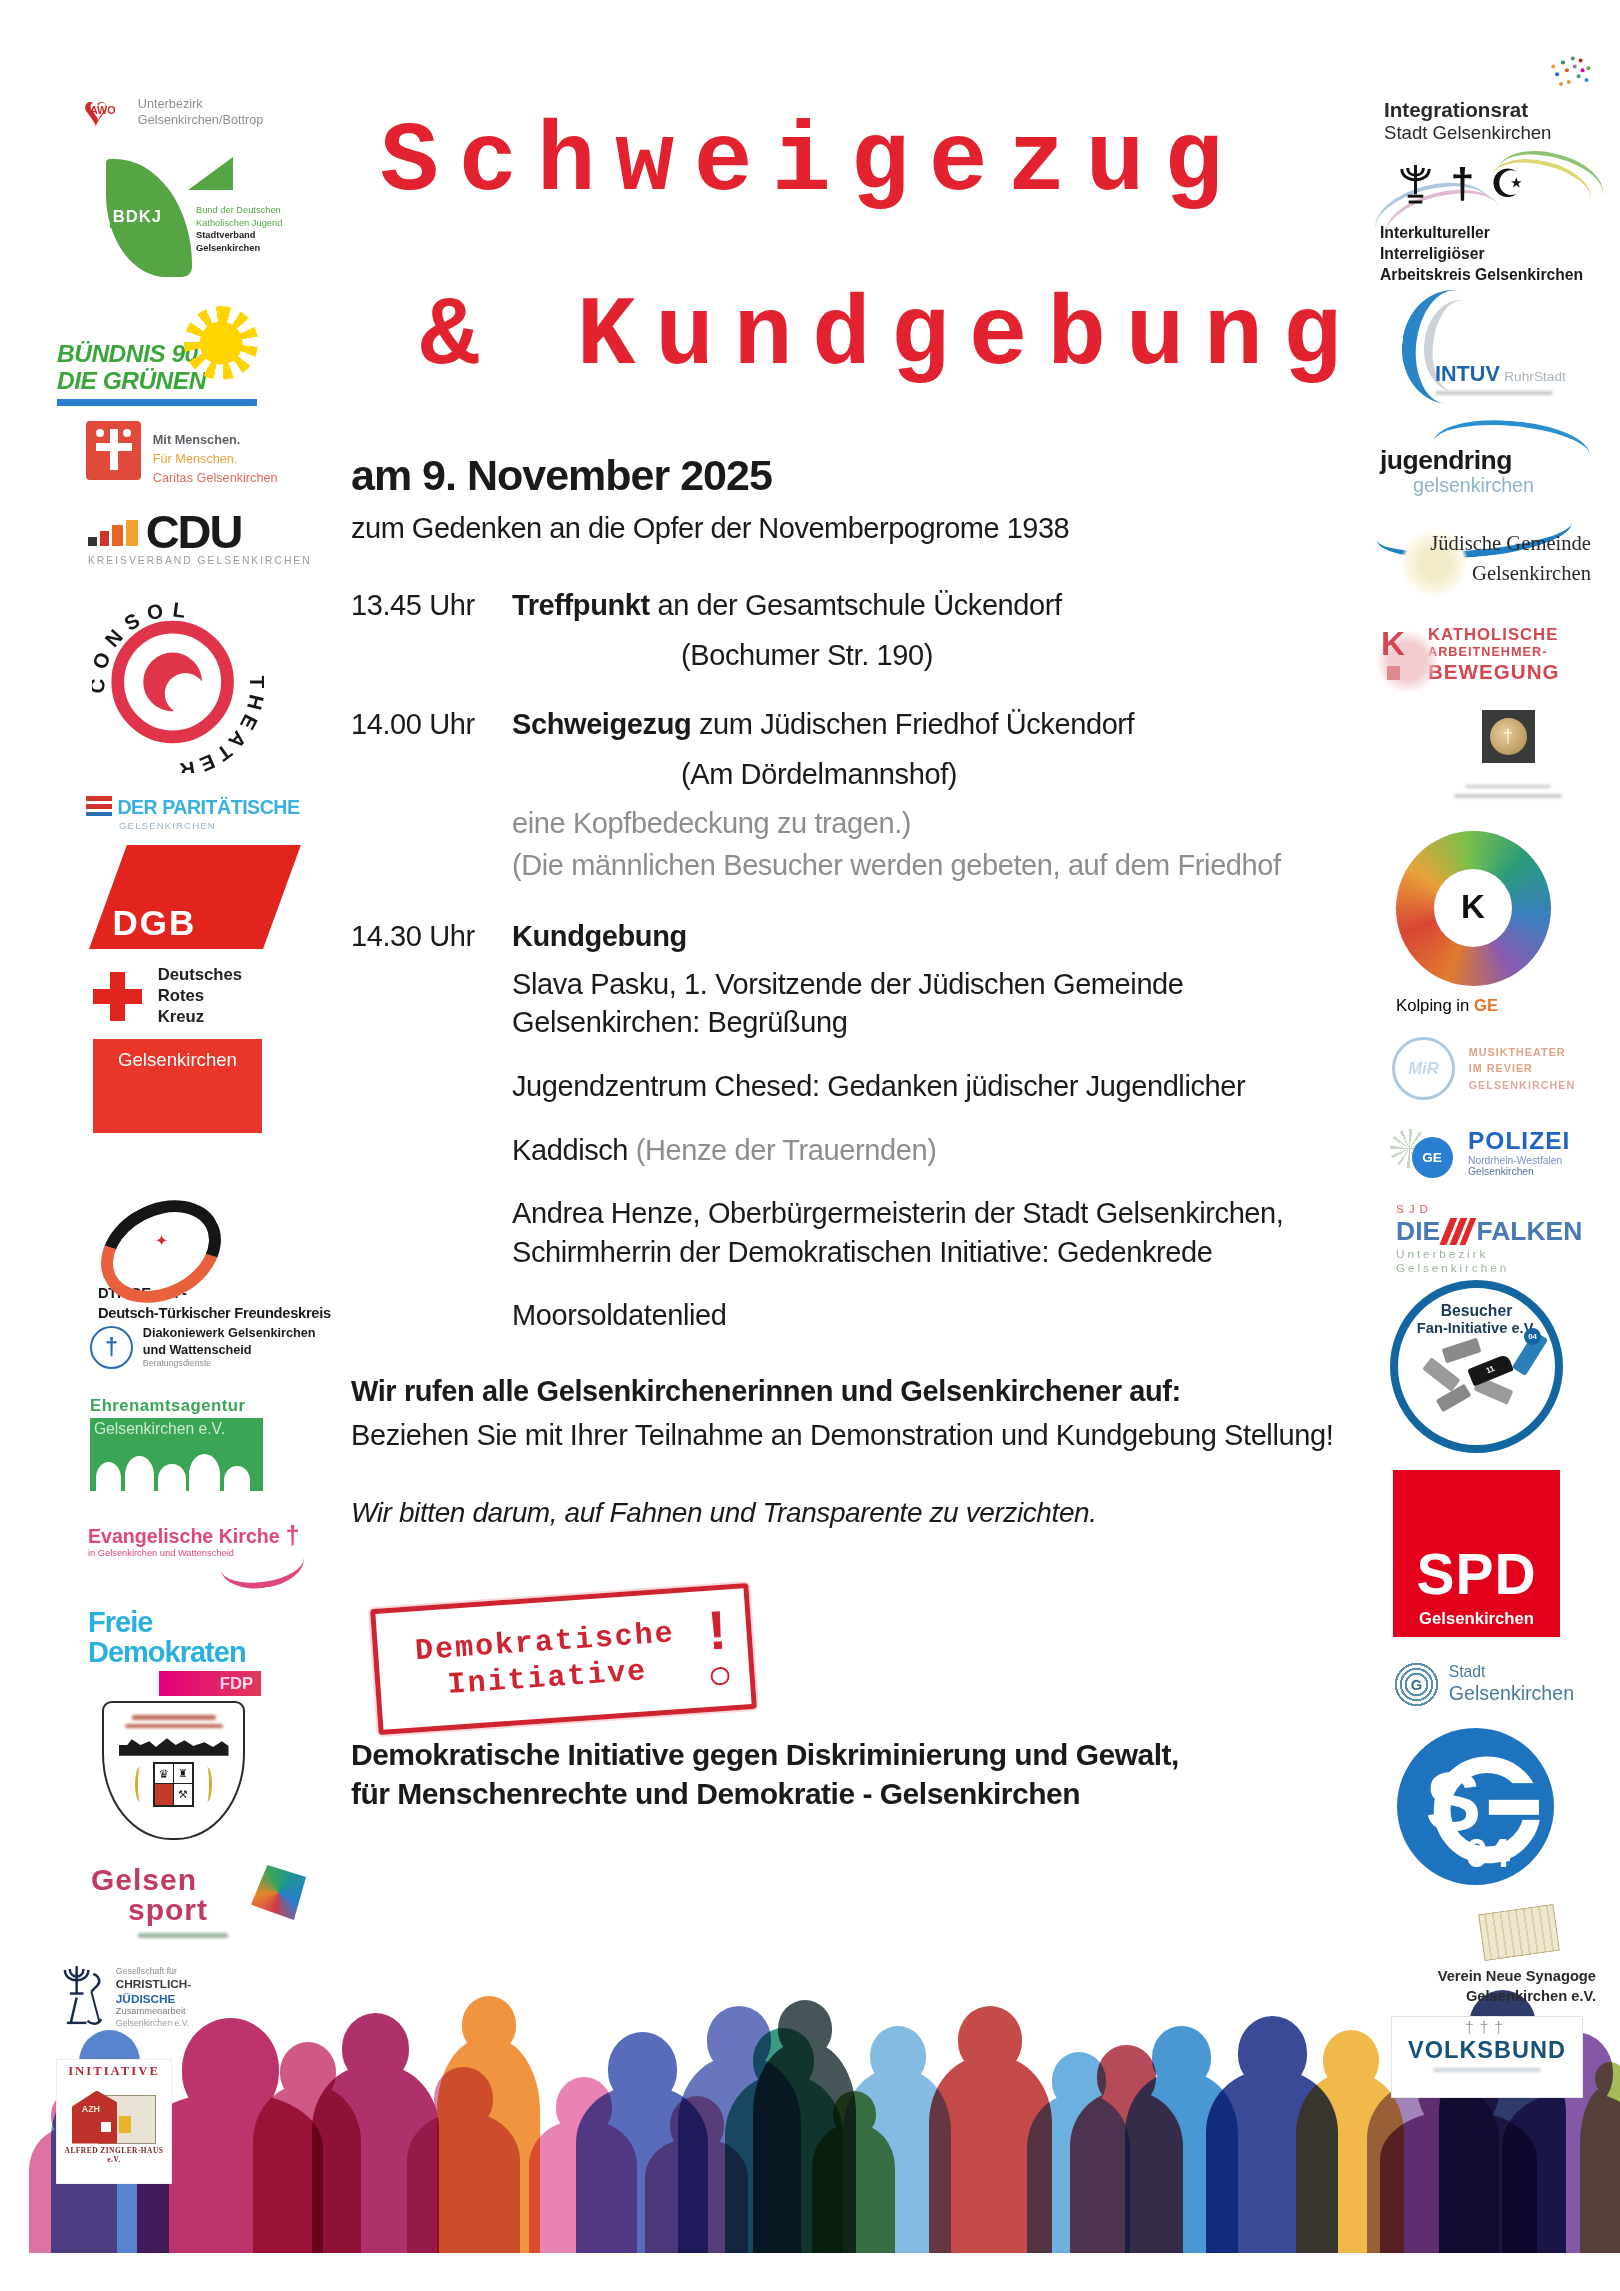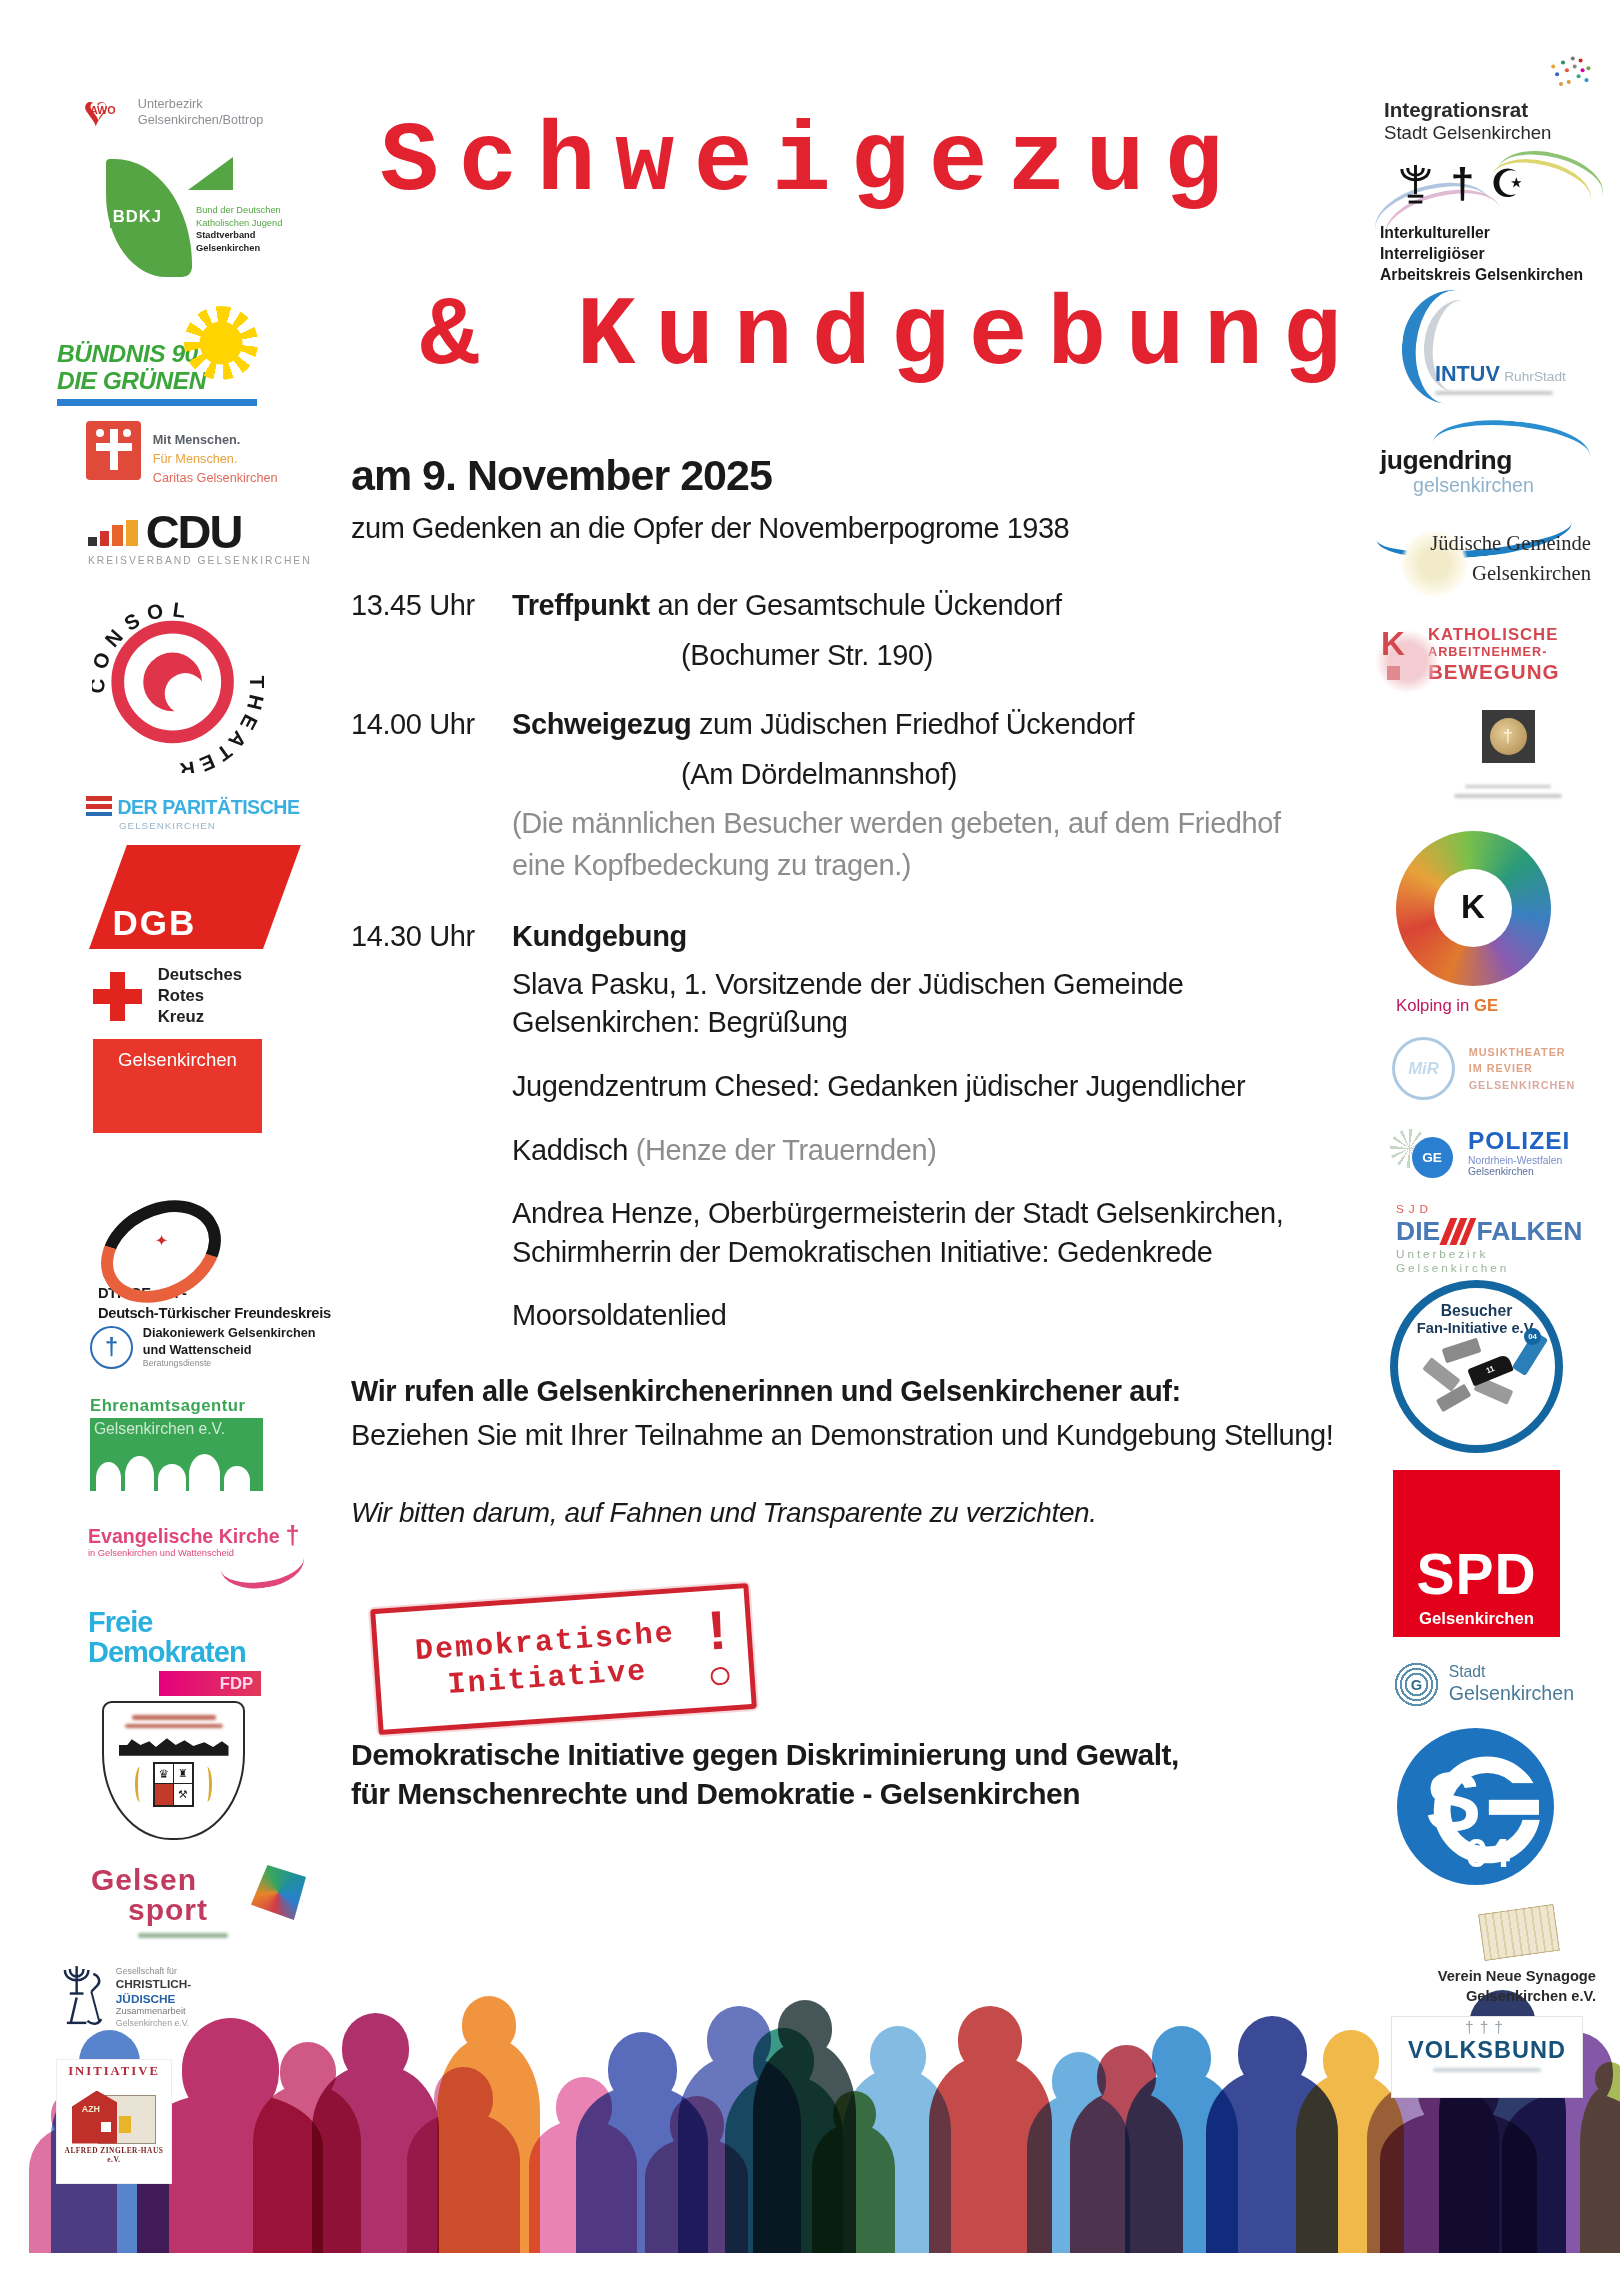--- a/index.html
+++ b/index.html
@@ -64,22 +64,22 @@
         <span class="slead">Treffpunkt</span><span> an der Gesamtschule Ückendorf</span>
         <div class="ind">(Bochumer Str. 190)</div>
       </div>
     </div>
     <div class="srow">
       <div class="stime">14.00 Uhr</div>
       <div class="scontent">
         <span class="slead">Schweigezug</span><span> zum Jüdischen Friedhof Ückendorf</span>
         <div class="ind">(Am Dördelmannshof)</div>
         <div class="note">
+          <div>eine Kopfbedeckung zu tragen.)</div>
           <div>(Die männlichen Besucher werden gebeten, auf dem Friedhof</div>
-          <div>eine Kopfbedeckung zu tragen.)</div>
         </div>
       </div>
     </div>
     <div class="srow">
       <div class="stime">14.30 Uhr</div>
       <div class="scontent">
         <div class="slead">Kundgebung</div>
         <div style="margin-top:9.8px">
           <div>Slava Pasku, 1. Vorsitzende der Jüdischen Gemeinde</div>
           <div>Gelsenkirchen: Begrüßung</div>
@@ -400,21 +400,21 @@
     </div>
     <div class="blurbar" style="width:86px;height:3.9px;margin:21.6px auto 5.9px"></div>
     <div class="blurbar" style="width:108px;height:3.9px;margin:0 auto"></div>
   </div>
 
   <div class="logo" style="left:1396px;top:831px;width:167px">
     <div style="position:relative;width:155px;height:155px;border-radius:50%;background:conic-gradient(from 200deg,#e07a2e,#d94535,#e8a23a,#7ac04a,#2a9a7a,#3a7fc0,#8a5ab0,#e07a2e);filter:blur(0.6px)">
       <span style="position:absolute;left:38px;top:38px;width:78px;height:78px;border-radius:50%;background:#fff"></span>
       <span style="position:absolute;left:65px;top:57px;font-size:33px;font-weight:700;color:#111">K</span>
     </div>
-    <div style="margin-top:9.8px;font-size:16.7px"><span style="color:#be185d">Kolping in </span><span style="color:#e8762a;font-weight:700">GE</span></div>
+    <div style="margin-top:9.8px;font-size:16.7px"><span style="color:#000000">Kolping in </span><span style="color:#e8762a;font-weight:700">GE</span></div>
   </div>
 
   <div class="logo" style="left:1392px;top:1037px;display:flex;gap:13.7px;align-items:center">
     <div style="width:57px;height:57px;border-radius:50%;border:3.9px solid #9ec0e0;opacity:.85;filter:blur(0.4px);display:flex;align-items:center;justify-content:center;color:#b9d3ea;font-weight:700;font-style:italic;font-size:16.7px">MiR</div>
     <div style="font-size:10.8px;font-weight:700;letter-spacing:1px;line-height:1.5;color:#e0a285">
       <div>MUSIKTHEATER</div>
       <div>IM REVIER</div>
       <div style="color:#d9a9a0">GELSENKIRCHEN</div>
     </div>
   </div>

